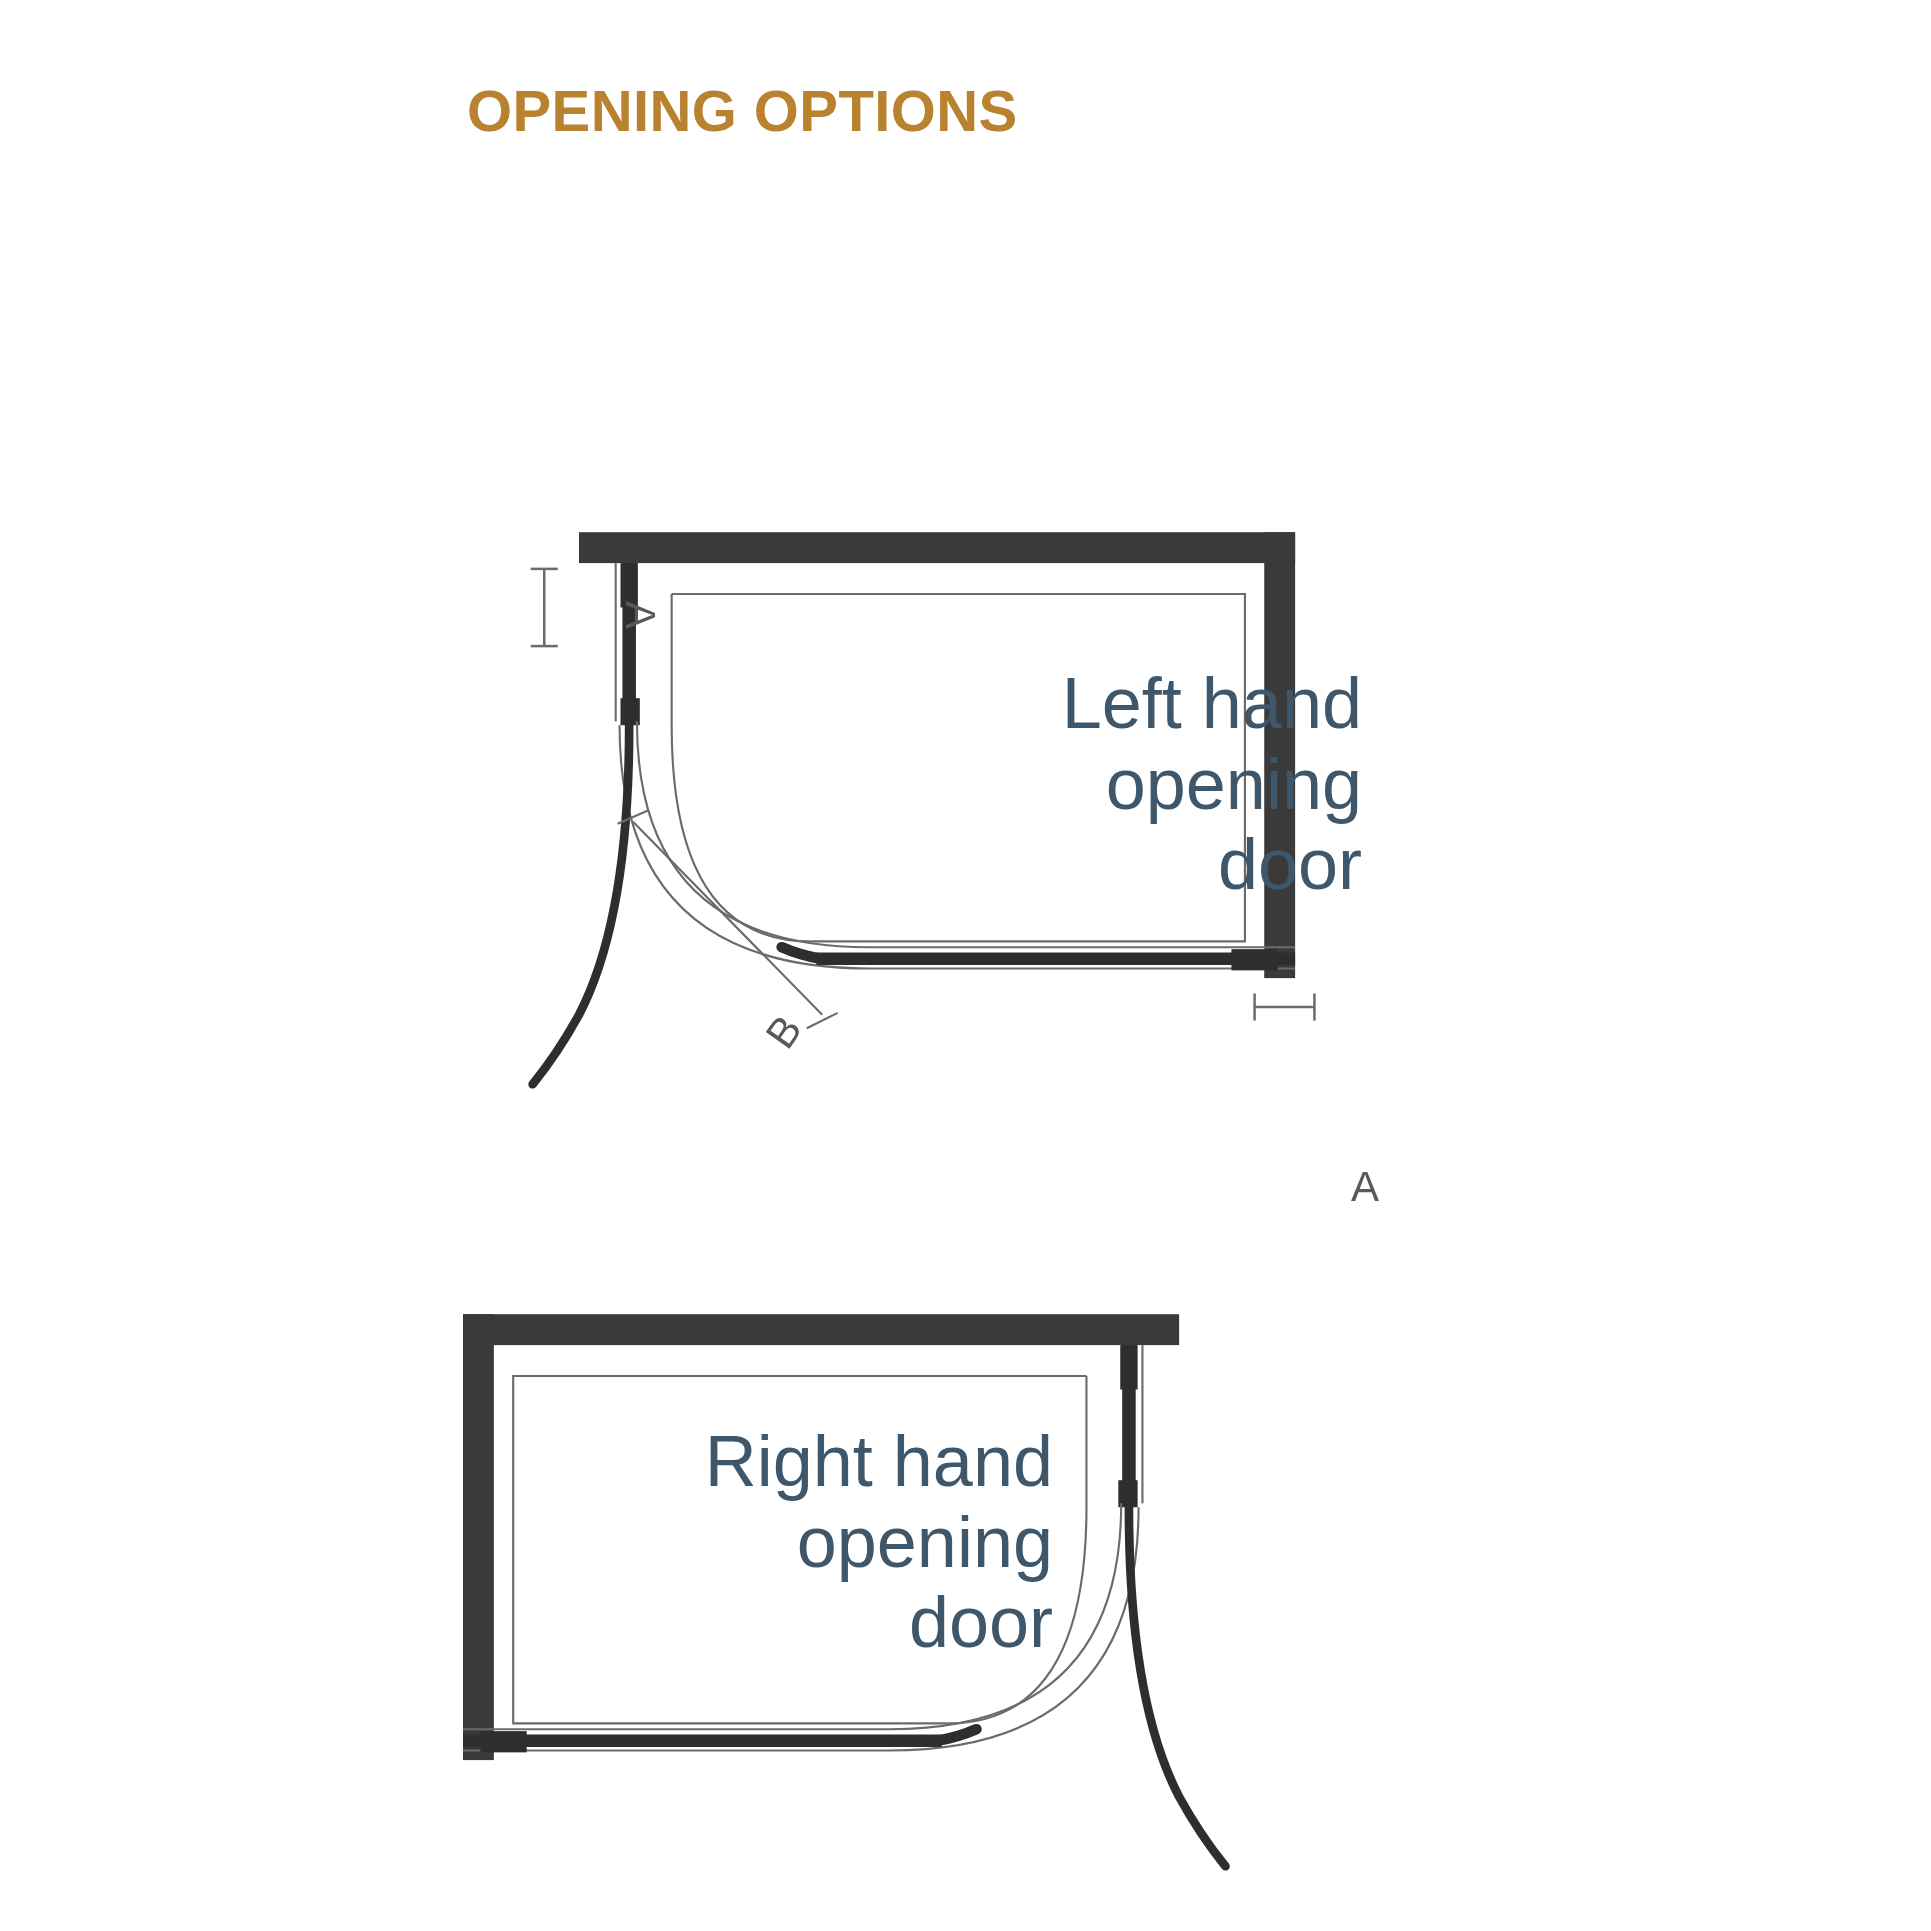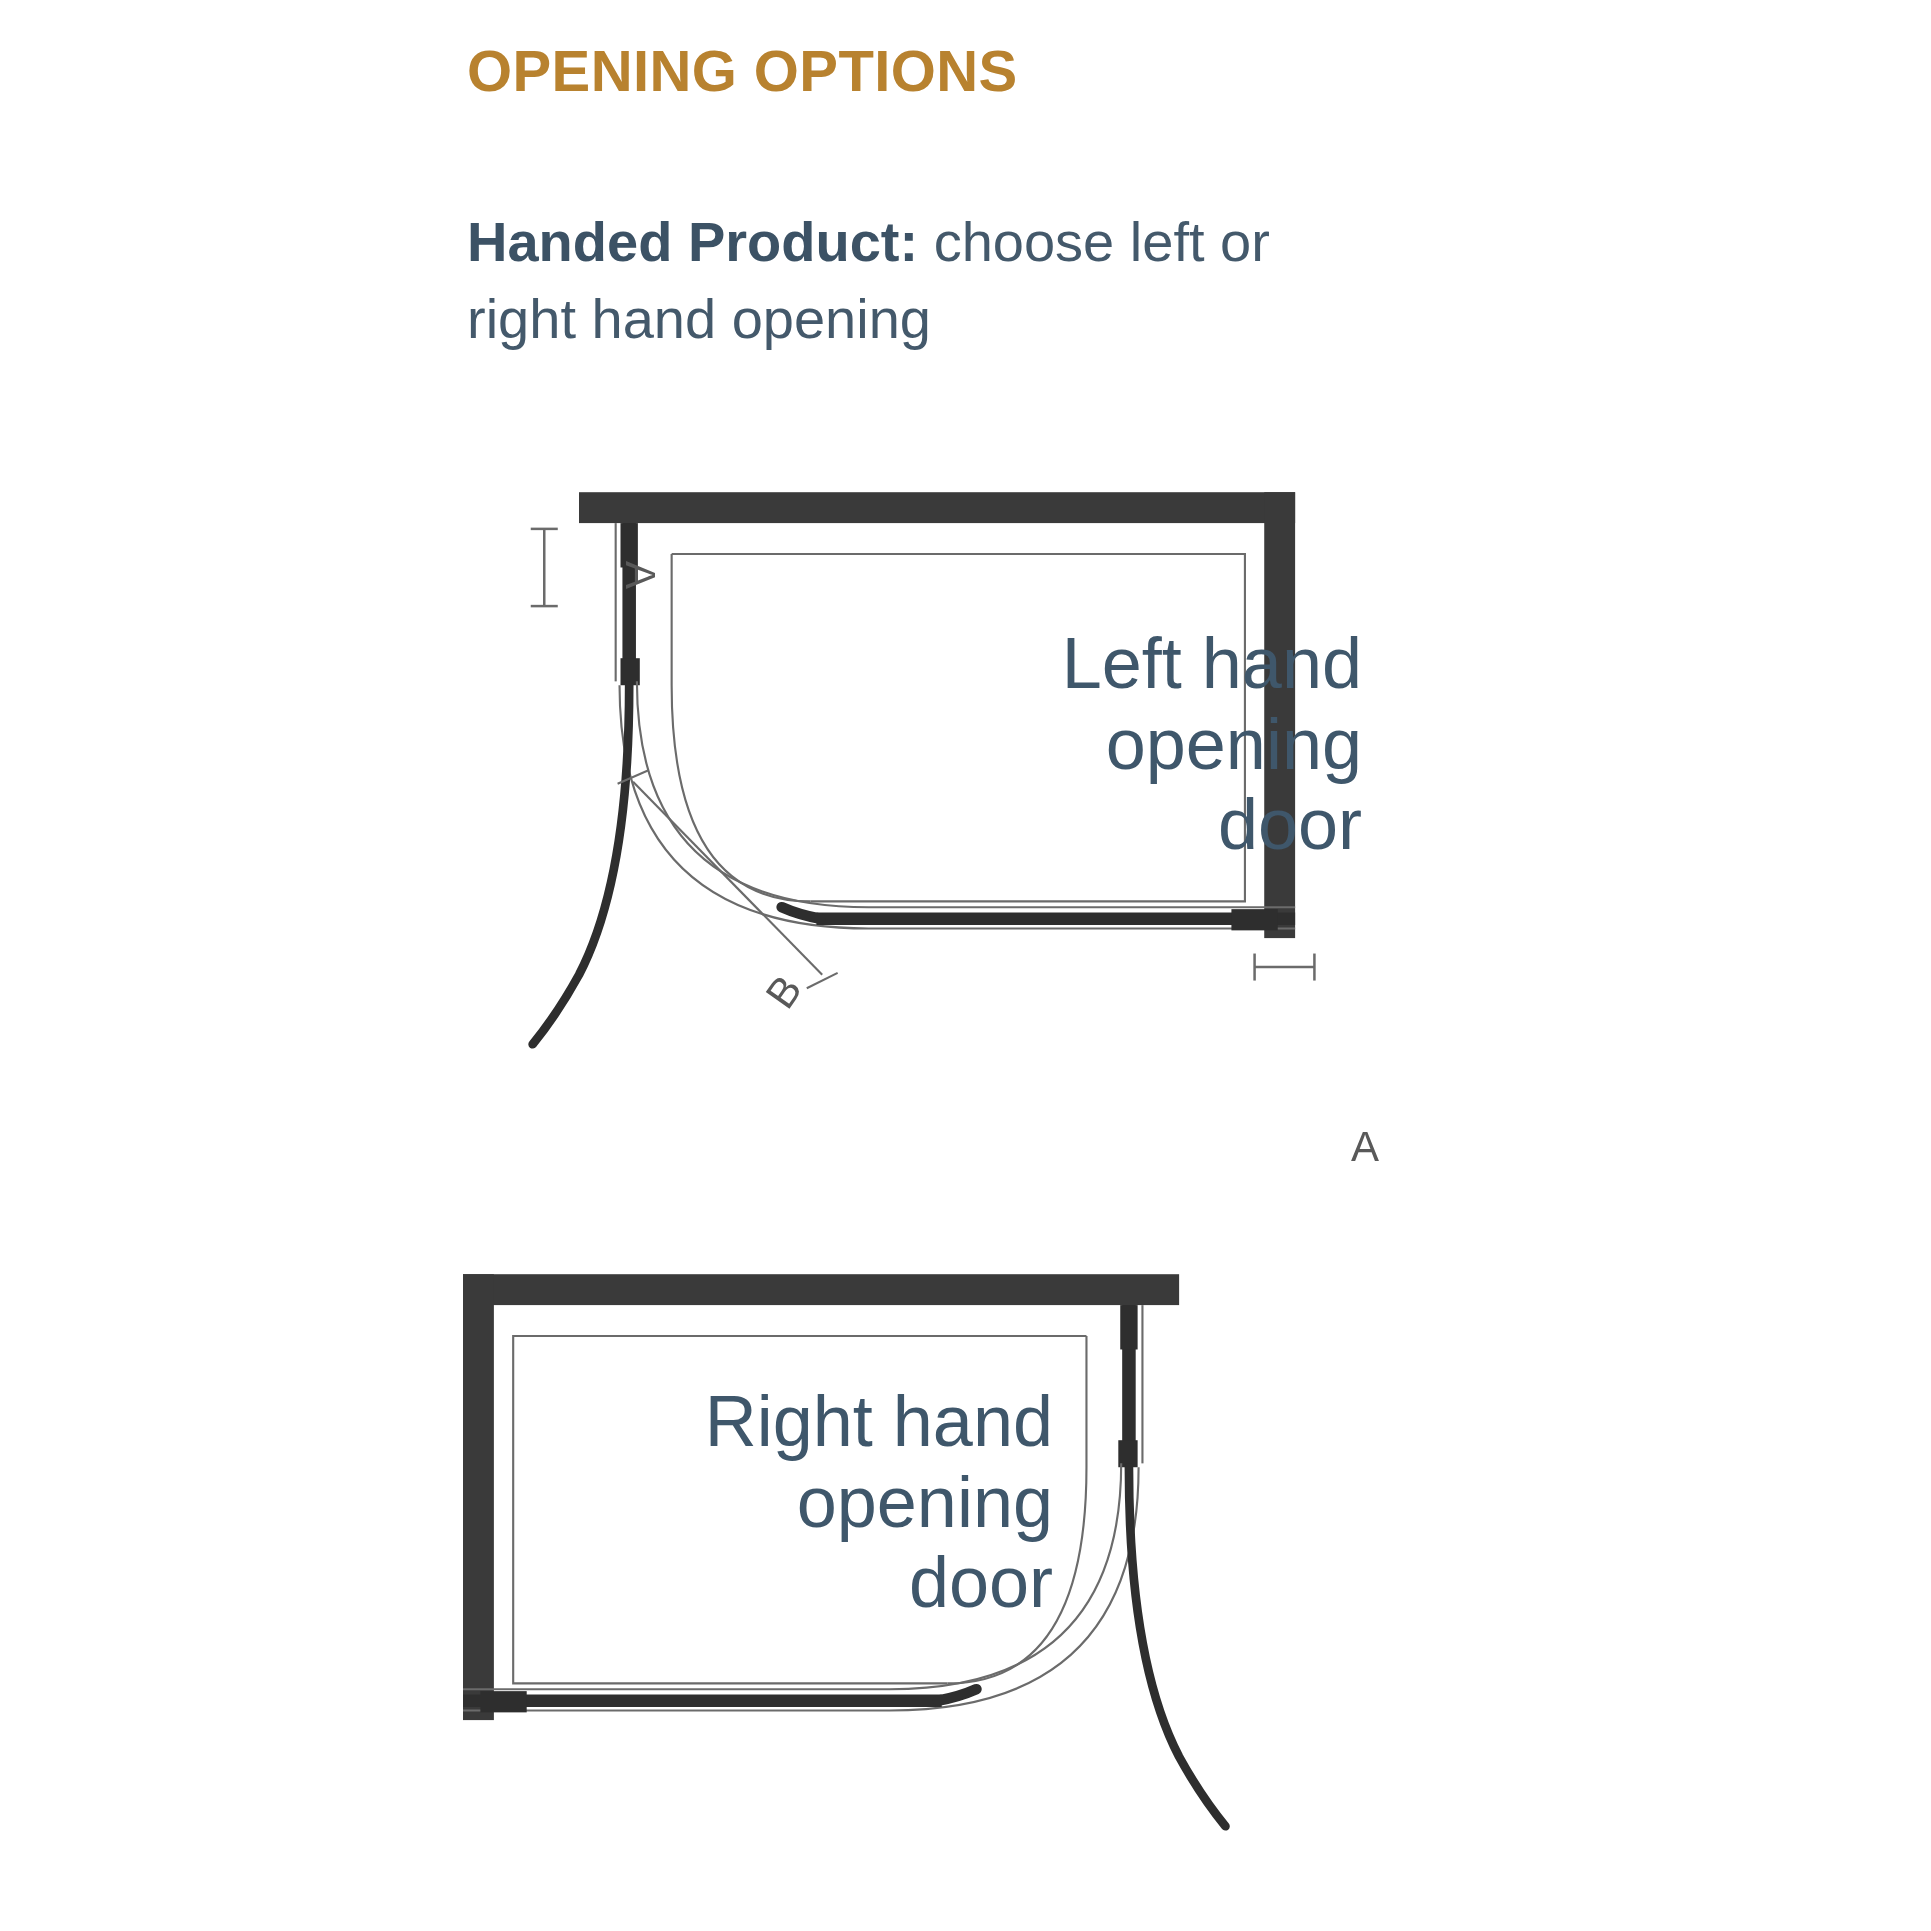--- a/index.html
+++ b/index.html
@@ -11,20 +11,21 @@
     width: 1931px;
     height: 1931px;
     font-family: "Liberation Sans", sans-serif;
     position: relative;
     overflow: hidden;
   }
   .page {
     position: absolute;
     inset: 0;
     background: #ffffff;
+    margin-top: 40px;
   }
 
   
   .heading {
     position: absolute;
     left: 467px;
     top: 37px;
     font-size: 58px;
     letter-spacing: 0.4px;
     color: #b8822f;
@@ -104,23 +105,20 @@
     top: 1123px;
   }
 </style>
 </head>
 <body>
 
 <div class="page">
 
   <div class="heading">OPENING OPTIONS</div>
 
-  <div class="subtitle">
-    <span class="lead">Handed Product:</span><span> choose left or right hand opening</span>
-  </div>
 
   <div class="diagram" id="diagram-left-hand">
     <svg viewBox="0 0 860 700" width="830" height="676" xmlns="http://www.w3.org/2000/svg">
 
       <rect x="0" y="0" width="742" height="32" fill="#3a3a3a"></rect>
 
       <rect x="710" y="0" width="32" height="462" fill="#3a3a3a"></rect>
 
       <line x1="38" y1="32" x2="38" y2="196" stroke="#6b6b6b" stroke-width="2.2"></line>
 

